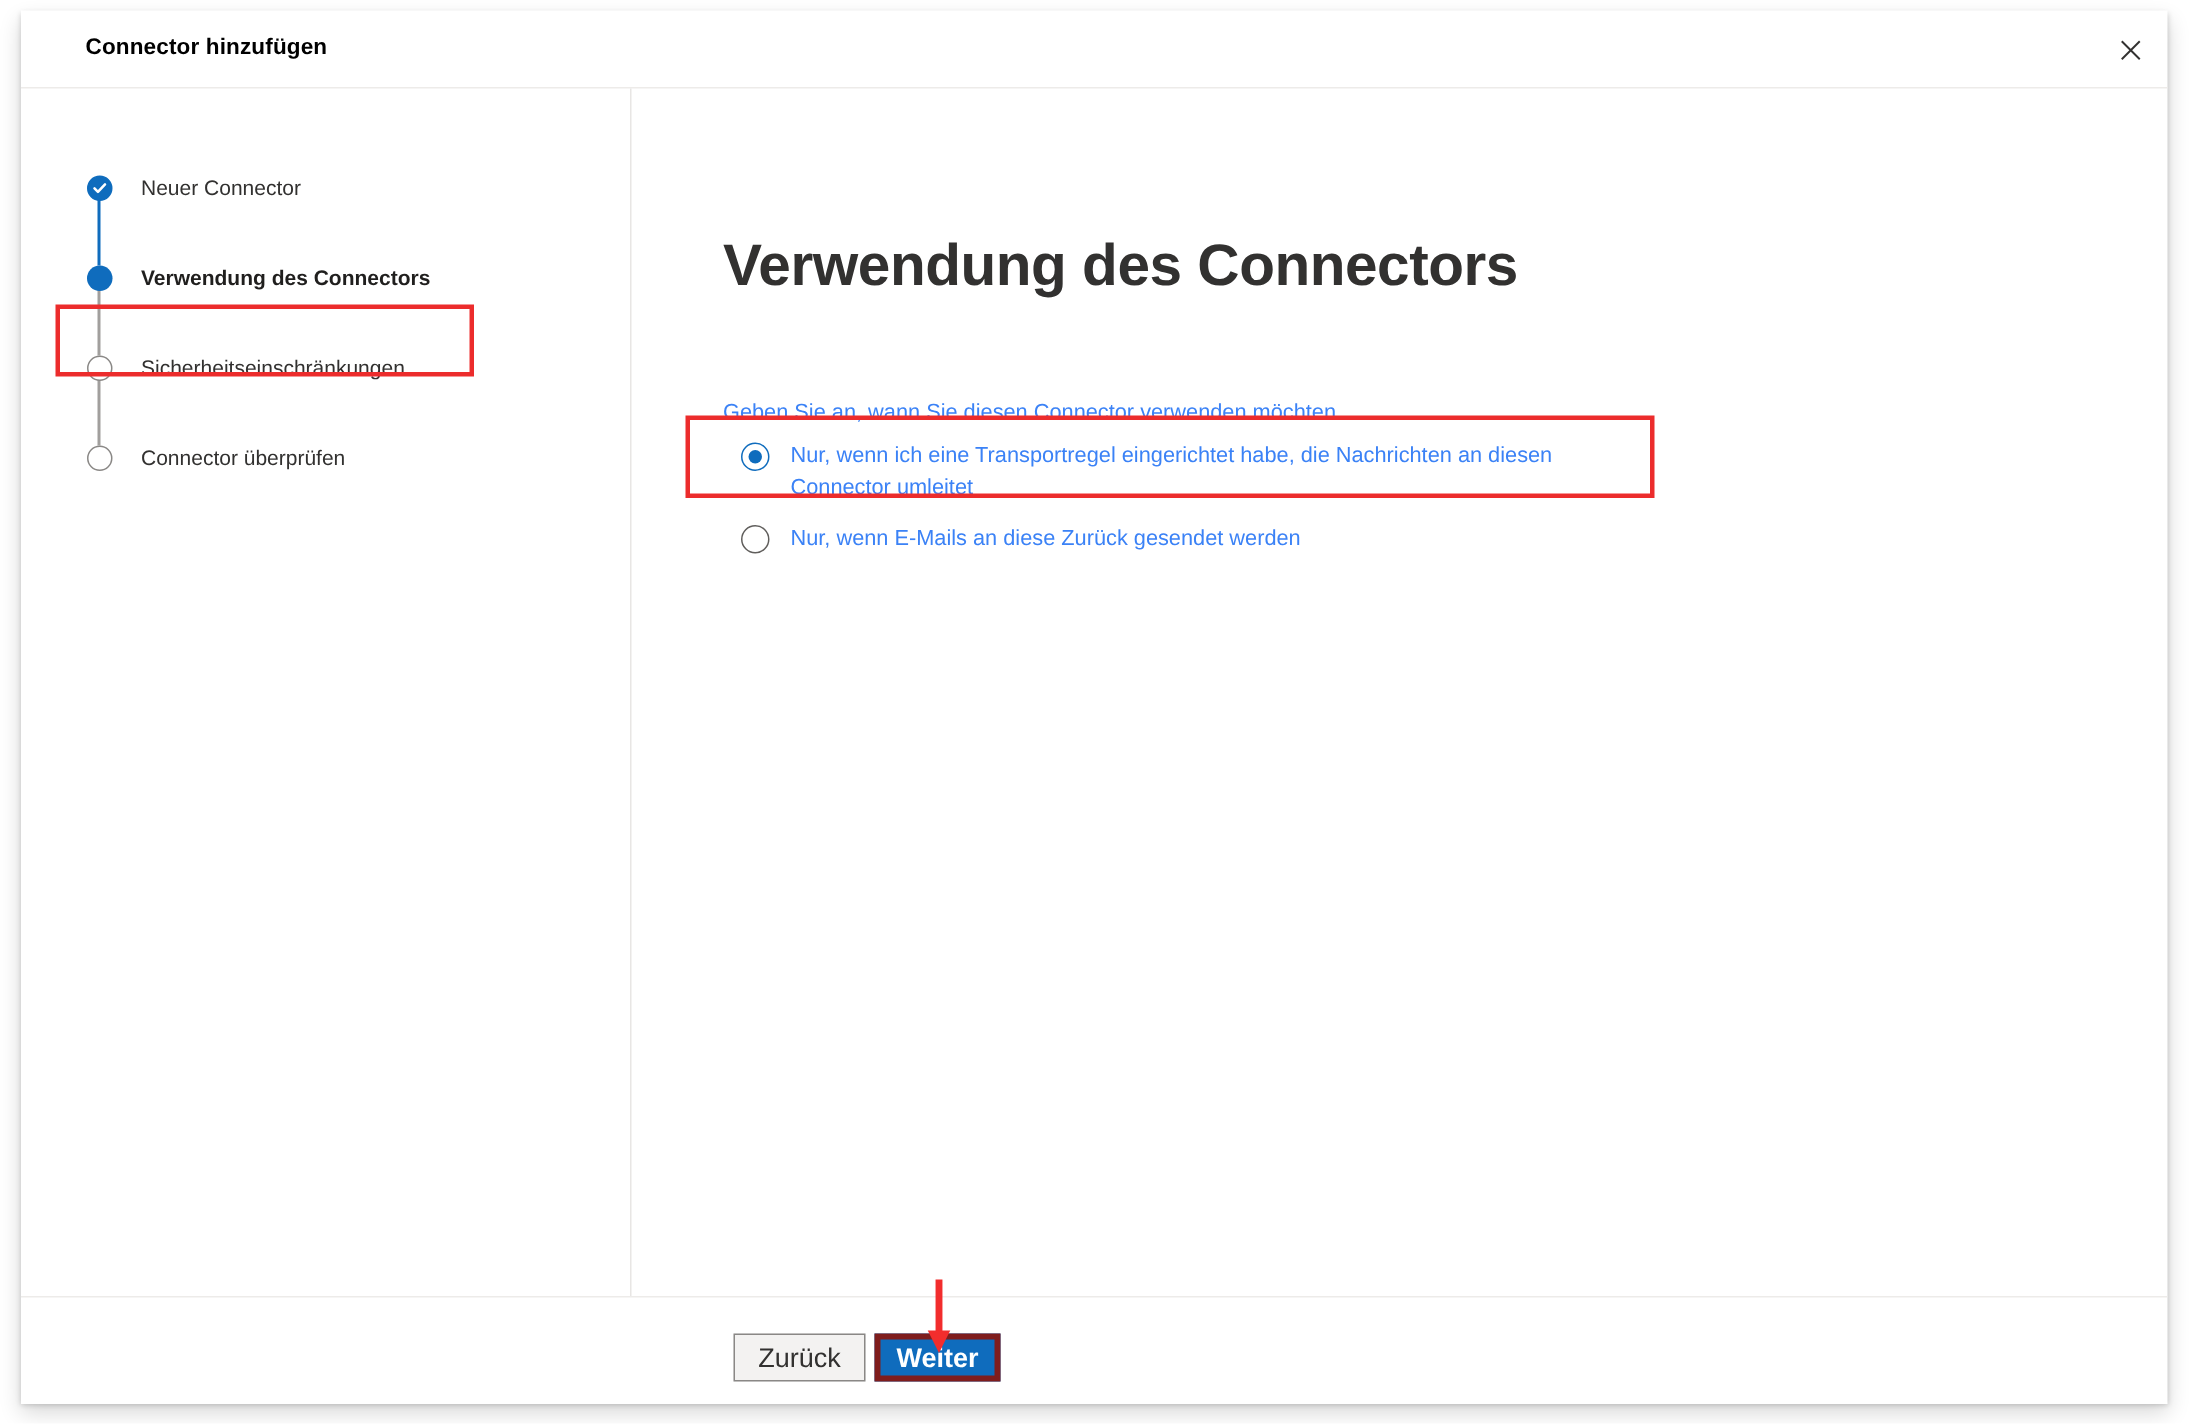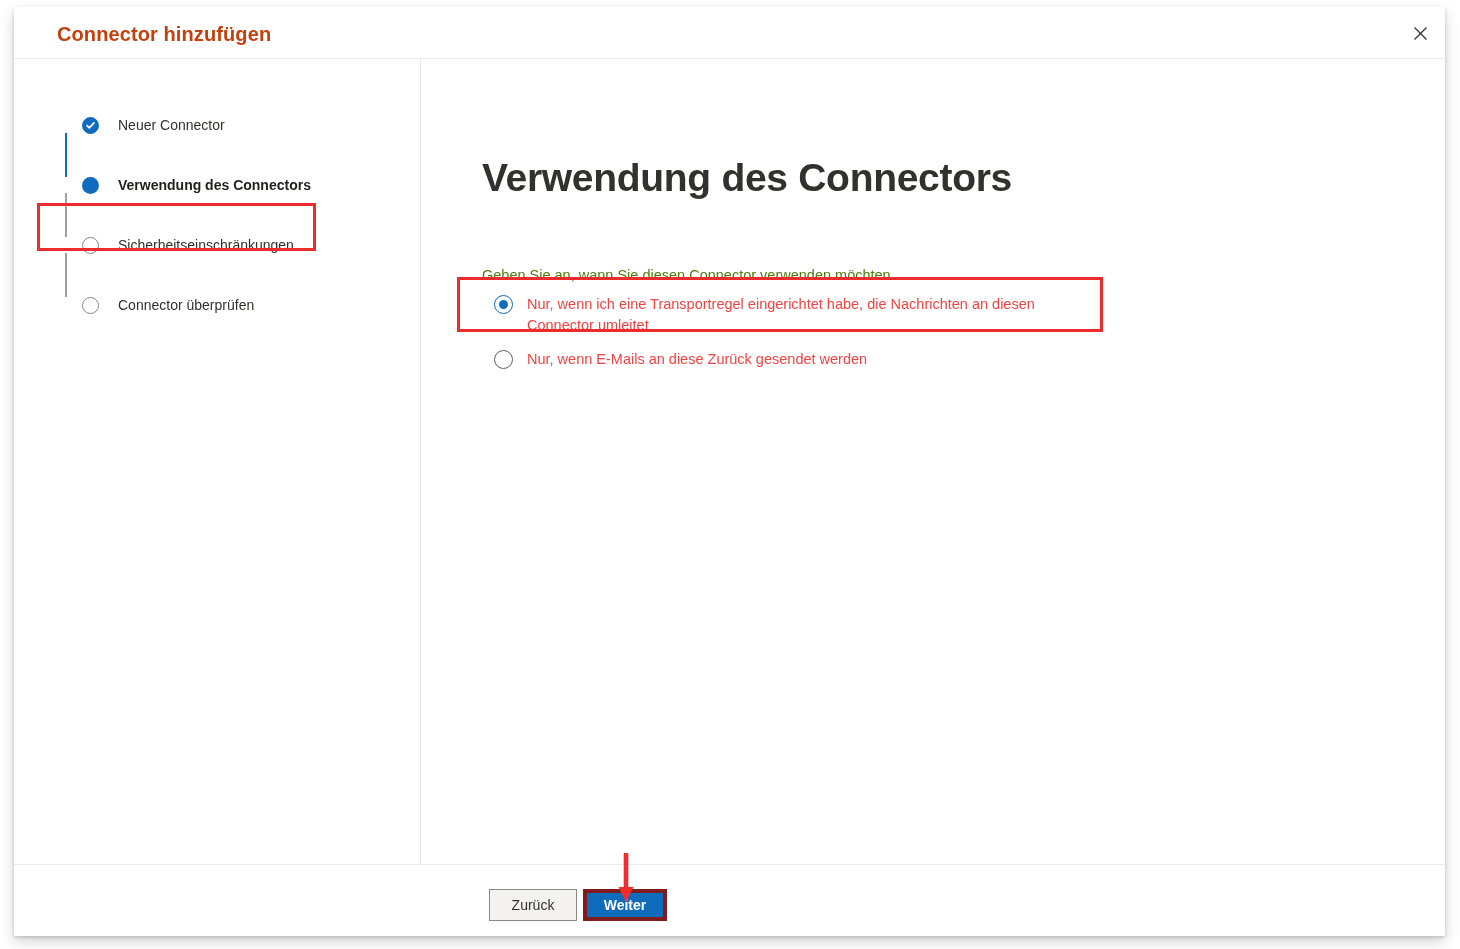--- a/index.html
+++ b/index.html
@@ -40,23 +40,23 @@
     width: 100%;
     height: 52px;
     border-bottom: 1px solid #edebe9;
     box-sizing: border-box;
   }
 
   .panel-title {
     position: absolute;
     left: 43px;
     top: 16px;
-    font-size: 20px;
+    font-size: 15px;
     font-weight: bold;
-    color: #c2410c;
+    color: #000000;
     letter-spacing: 0.1px;
   }
 
   .close-button {
     position: absolute;
     right: 6px;
     top: 8px;
     width: 38px;
     height: 36px;
     display: flex;
@@ -96,21 +96,21 @@
     height: 100%;
     padding-top: 36px;
     box-sizing: border-box;
   }
 
   .step {
     position: relative;
     height: 60px;
     display: flex;
     align-items: center;
-    padding-left: 68px;
+    padding-left: 44px;
     box-sizing: border-box;
   }
 
   
   .step .connector {
     position: absolute;
     left: 51px;
     top: 38px;
     width: 1.6px;
     height: 44px;
@@ -189,21 +189,21 @@
     color: #323130;
     letter-spacing: -0.3px;
     line-height: 1.05;
   }
 
   .content-subtext {
     position: absolute;
     left: 62px;
     top: 193px;
     font-size: 14.5px;
-    color: #4d7c0f;
+    color: #3b82f6;
   }
 
   .options {
     position: absolute;
     left: 62px;
     top: 228px;
     width: 660px;
   }
 
   .option-row {
@@ -236,21 +236,21 @@
     height: 9px;
     margin-left: -4.5px;
     margin-top: -4.5px;
     border-radius: 50%;
     background: #0f6cbd;
   }
 
   .option-label {
     margin-left: 14px;
     font-size: 14.5px;
-    color: #ef4444;
+    color: #3b82f6;
     line-height: 1.45;
     max-width: 570px;
   }
 
   .option-highlight {
     position: absolute;
     left: 457px;
     top: 277px;
     width: 646px;
     height: 55px;
@@ -268,21 +268,21 @@
     bottom: 0;
     height: 72px;
     border-top: 1px solid #edebe9;
     box-sizing: border-box;
   }
 
   .btn {
     position: absolute;
     top: 24px;
     height: 32px;
-    font-size: 14px;
+    font-size: 18px;
     font-family: inherit;
     box-sizing: border-box;
     cursor: pointer;
     display: flex;
     align-items: center;
     justify-content: center;
   }
 
   .btn-secondary {
     left: 475px;

